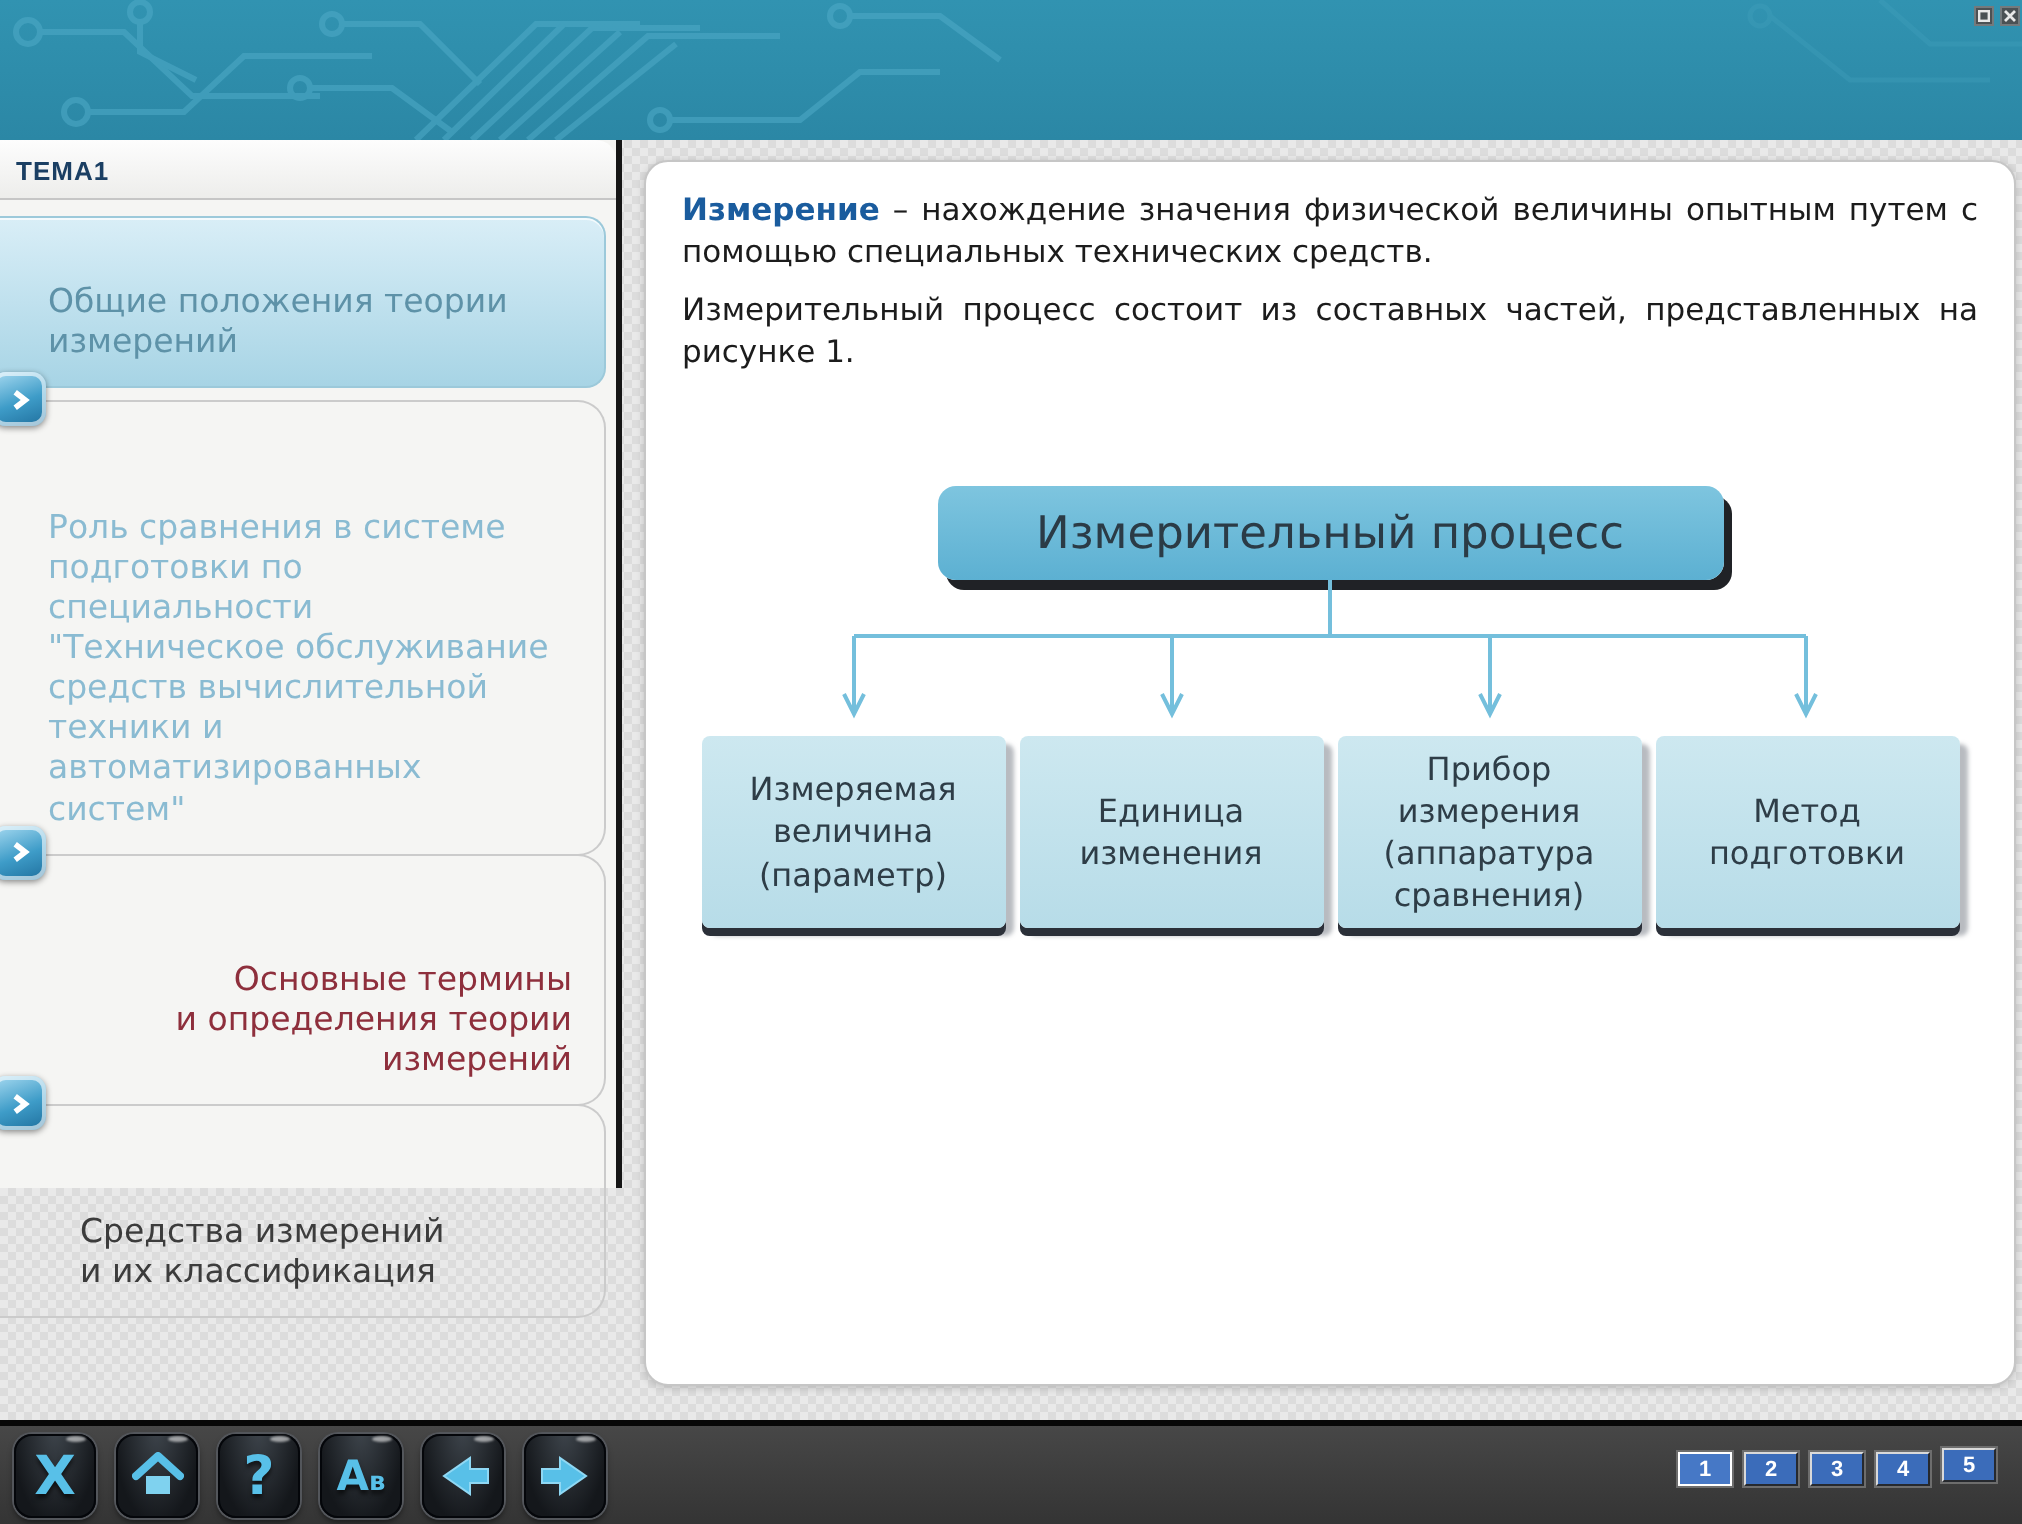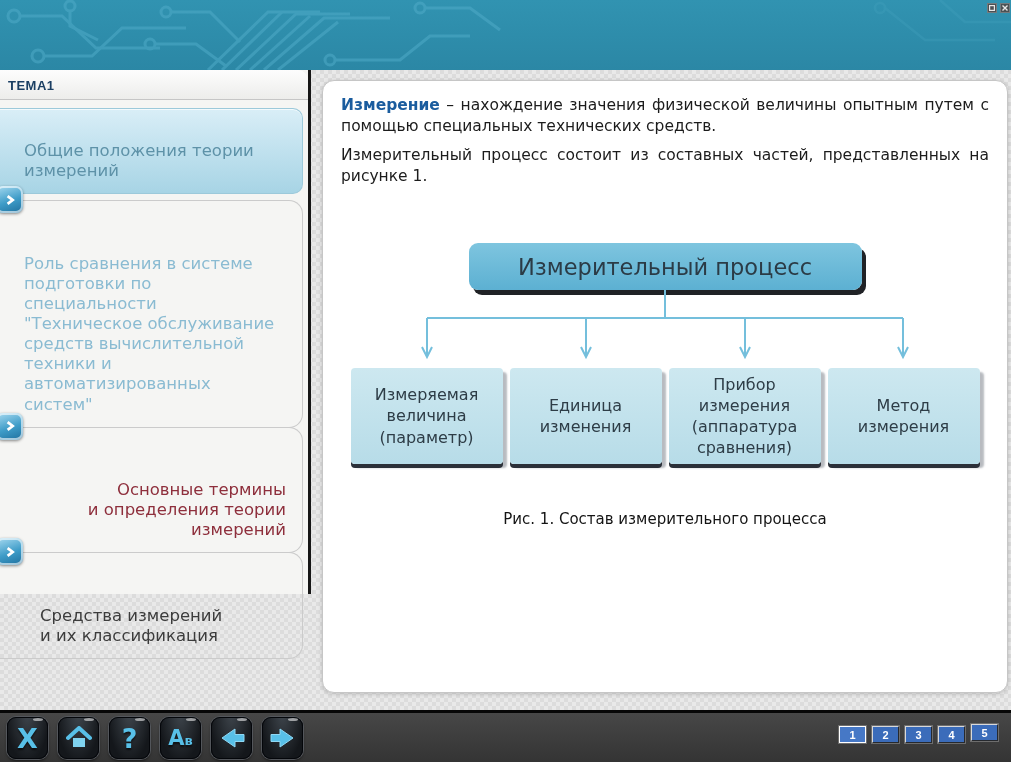--- a/index.html
+++ b/index.html
@@ -213,24 +213,23 @@
         <div class="child-box">Измеряемая
 величина
 (параметр)</div>
         <div class="child-box">Единица
 изменения</div>
         <div class="child-box">Прибор
 измерения
 (аппаратура
 сравнения)</div>
         <div class="child-box">Метод
-измерения</div>
-      </div>
-
-      <div class="caption">Рис. 1. Состав измерительного процесса</div>
+подготовки</div>
+      </div>
+
     </div>
   </div>
 
 </div>
 
 <div class="toolbar">
   <div class="tb-left">
 
     <div class="tb-btn">
       <span class="glyph-x">X</span>

